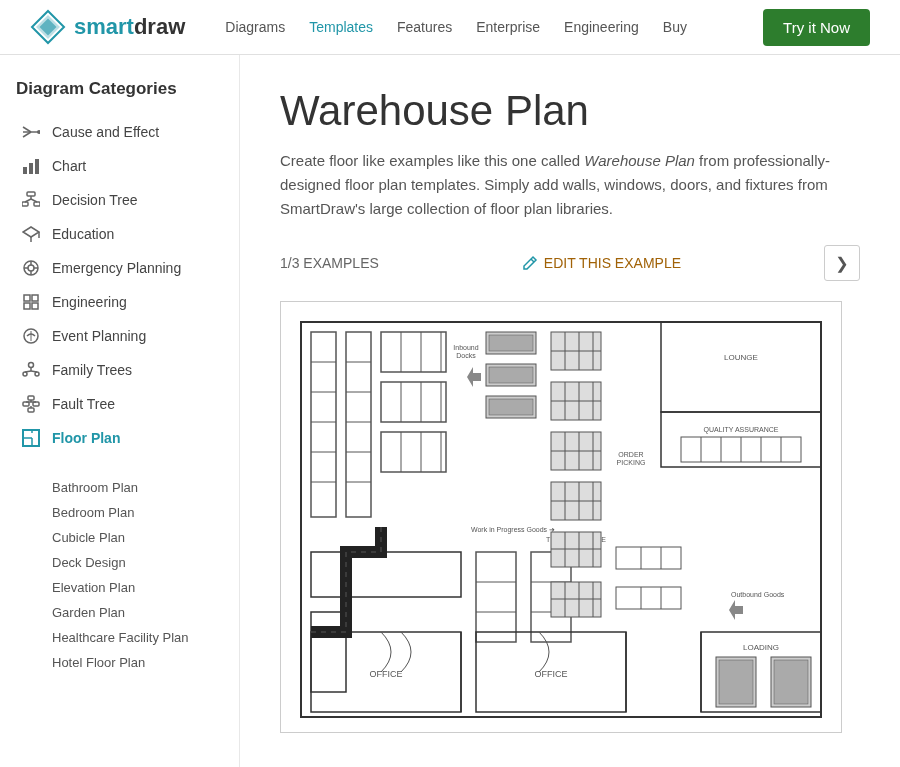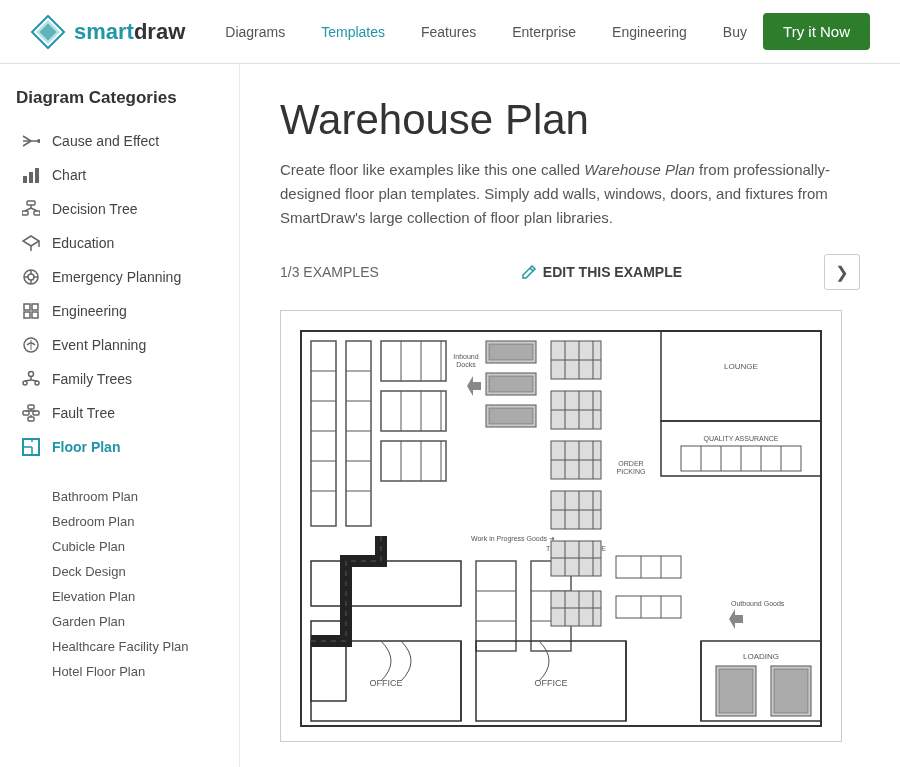--- a/index.html
+++ b/index.html
@@ -3,41 +3,41 @@
   <meta charset="utf-8">
   <style>
     * { box-sizing: border-box; margin: 0; padding: 0; }
     body { font-family: Arial, sans-serif; font-size: 14px; color: #333; background: #fff; }
 
     
     header {
       display: flex;
       align-items: center;
       padding: 0 30px;
-      height: 64px;
+      height: 55px;
       border-bottom: 1px solid #e0e0e0;
     }
     .logo {
       display: flex;
       align-items: center;
       margin-right: 40px;
       text-decoration: none;
     }
     .logo-icon {
       width: 36px;
       height: 36px;
       margin-right: 8px;
     }
     .logo-text {
       font-size: 22px;
       color: #333;
     }
     .logo-text span { color: #2196a8; font-weight: bold; }
     .logo-text strong { color: #333; font-weight: bold; }
-    nav { display: flex; align-items: center; gap: 36px; flex: 1; }
+    nav { display: flex; align-items: center; gap: 24px; flex: 1; }
     nav a {
       text-decoration: none;
       color: #555;
       font-size: 14px;
     }
     nav a.active { color: #2196a8; }
     .try-btn {
       background: #2d7d2d;
       color: #fff;
       border: none;
@@ -126,24 +126,24 @@
       justify-content: space-between;
     }
     .example-count {
       font-size: 14px;
       color: #666;
     }
     .edit-link {
       display: flex;
       align-items: center;
       gap: 6px;
-      color: #404040;
+      color: #a16207;
       text-decoration: none;
       font-size: 14px;
-      font-weight: bold;
+      font-weight: normal;
       cursor: pointer;
     }
     .next-btn {
       width: 36px;
       height: 36px;
       border: 1px solid #ccc;
       border-radius: 3px;
       display: flex;
       align-items: center;
       justify-content: center;

